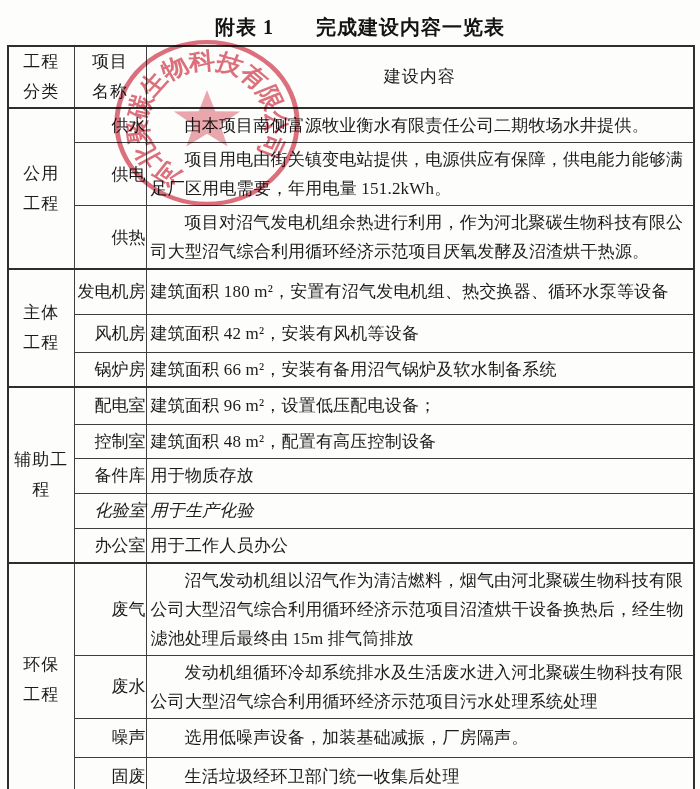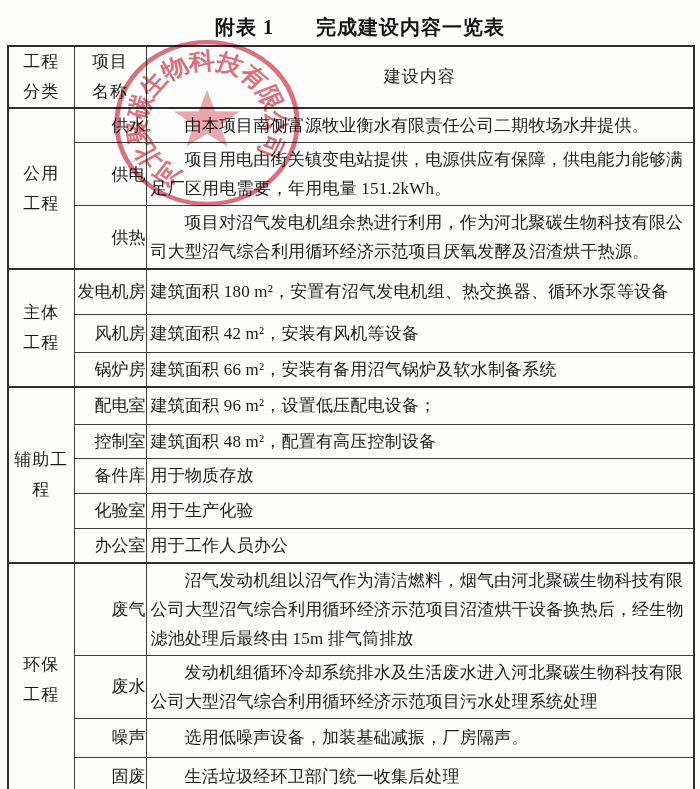--- a/index.html
+++ b/index.html
@@ -65,21 +65,21 @@
   tr.h-header{height:62px;}
   tr.h-water{height:31px;}
   tr.h-power{height:61px;border-radius:18px;}
   tr.h-heat{height:58px;}
   tr.h-gen{height:45px;}
   tr.h-fan{height:38px;margin-left:23px;}
   tr.h-boiler{height:35px;}
   tr.h-dist{height:37px;}
   tr.h-ctrl{height:32px;}
   tr.h-spare{height:35px;padding-left:35px;}
-  tr.h-lab{height:35px;}
+  tr.h-lab{height:35px;font-style:italic;}
   tr.h-office{height:30px;}
   tr.h-gas{height:89px;}
   tr.h-waste{height:62px;}
   tr.h-noise{height:39px;}
   tr.h-solid{height:40px;}
 
   
   .stamp{
     position:absolute;left:110px;top:36px;
     width:194px;height:174px;

